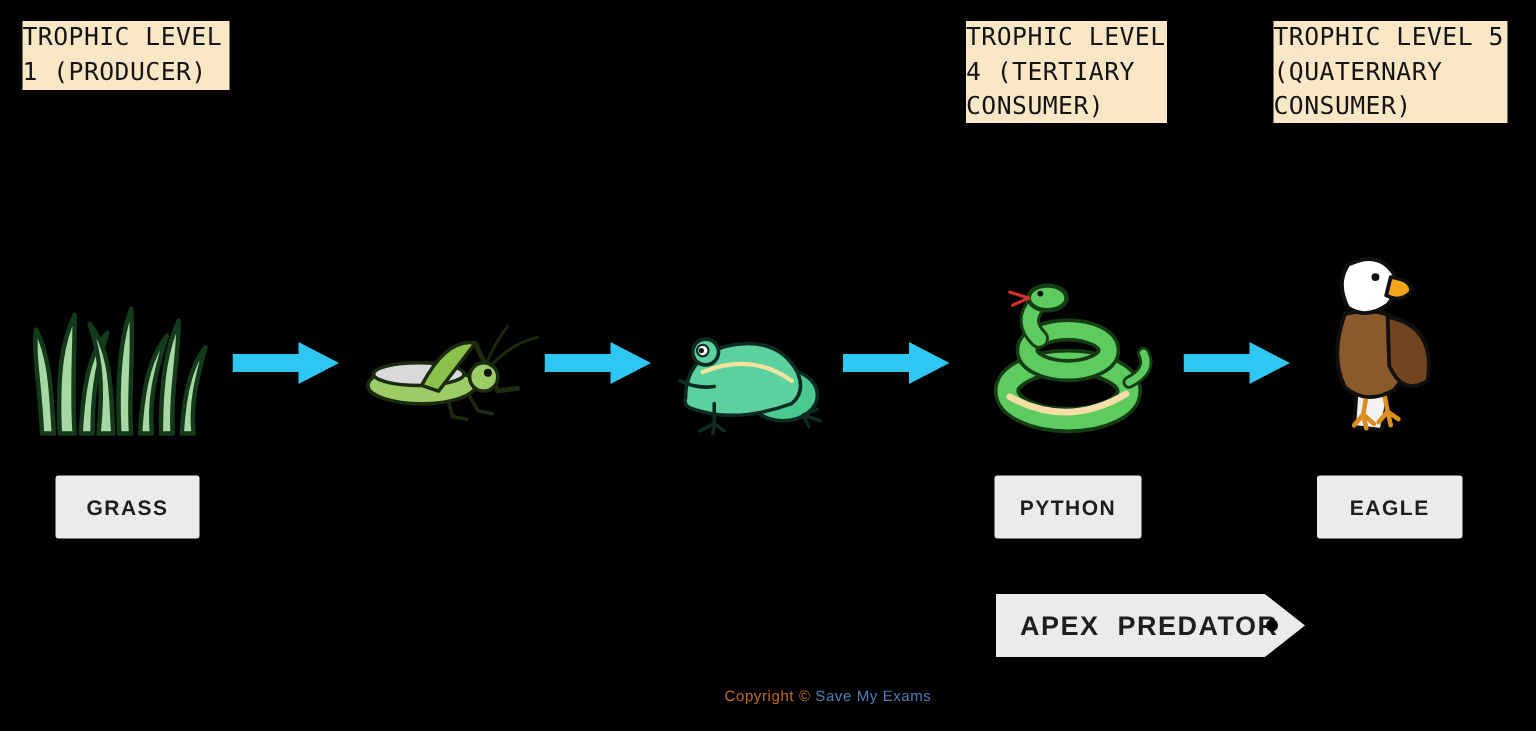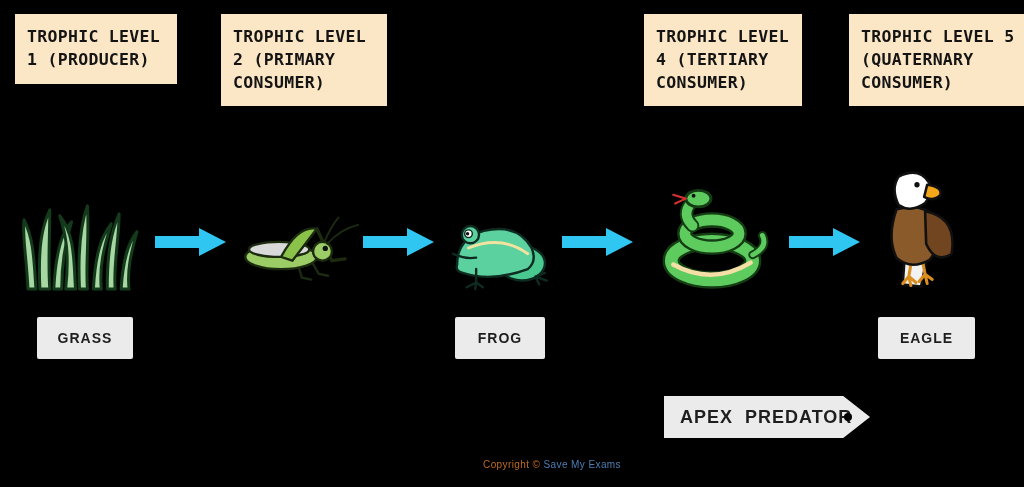--- a/index.html
+++ b/index.html
@@ -1,22 +1,22 @@
 <!DOCTYPE html>
 <html><head>
 <meta charset="utf-8">
 <style>
   html,body{margin:0;padding:0;background:#000;}
   .stage{position:relative;width:1024px;height:487px;background:#000;overflow:hidden;
          font-family:"Liberation Sans",sans-serif;}
 
   
   .tl-box{position:absolute;top:14px;background:#fbe7c6;color:#141414;
-          font-family:"DejaVu Sans Mono",monospace;font-weight:bold;
-          font-size:16.5px;line-height:1.38;padding:12px;letter-spacing:.3px;}
+          font-family:"DejaVu Sans Mono",monospace;font-weight:normal;
+          font-size:16.5px;line-height:1.38;letter-spacing:.3px;}
   .tl-box span{display:inline;}
 
   
   .organism{position:absolute;}
   .organism svg{width:100%;height:100%;display:block;}
 
   
   .arrow{position:absolute;top:227px;width:72px;height:30px;}
   .arrow svg{width:100%;height:100%;display:block;}
 
@@ -38,24 +38,20 @@
   .watermark .wm2{color:#4a7fb5;}
 </style>
 </head>
 <body>
 
 <div class="stage">
 
   <div class="tl-box" style="left:15px;width:138px;">
     <span>TROPHIC LEVEL 1</span>
     <span>(PRODUCER)</span>
-  </div>
-  <div class="tl-box" style="left:221px;width:142px;">
-    <span>TROPHIC LEVEL 2</span>
-    <span>(PRIMARY CONSUMER)</span>
   </div>
   <div class="tl-box" style="left:644px;width:134px;">
     <span>TROPHIC LEVEL 4</span>
     <span>(TERTIARY CONSUMER)</span>
   </div>
   <div class="tl-box" style="left:849px;width:156px;">
     <span>TROPHIC LEVEL 5</span>
     <span>(QUATERNARY CONSUMER)</span>
   </div>
 
@@ -156,21 +152,21 @@
         <polygon points="0,9 44,9 44,1 71,15 44,29 44,21 0,21" fill="#2fc6f2"></polygon>
       </svg>
   </div>
   <div class="arrow" style="left:789px;">
     <svg viewBox="0 0 72 30">
         <polygon points="0,9 44,9 44,1 71,15 44,29 44,21 0,21" fill="#2fc6f2"></polygon>
       </svg>
   </div>
 
   <div class="org-label" style="left:37px;width:96px;">GRASS</div>
-  <div class="org-label" style="left:455px;width:90px;">FROG</div>
+  <div class="org-label" style="left:663px;width:98px;">PYTHON</div>
   <div class="org-label" style="left:878px;width:97px;">EAGLE</div>
 
   <div class="apex-tag">
     <span>APEX PREDATOR</span>
     <span class="tag-hole"></span>
   </div>
 
   <div class="watermark">
     <span class="wm1">Copyright © </span><span class="wm2">Save My Exams</span>
   </div>

